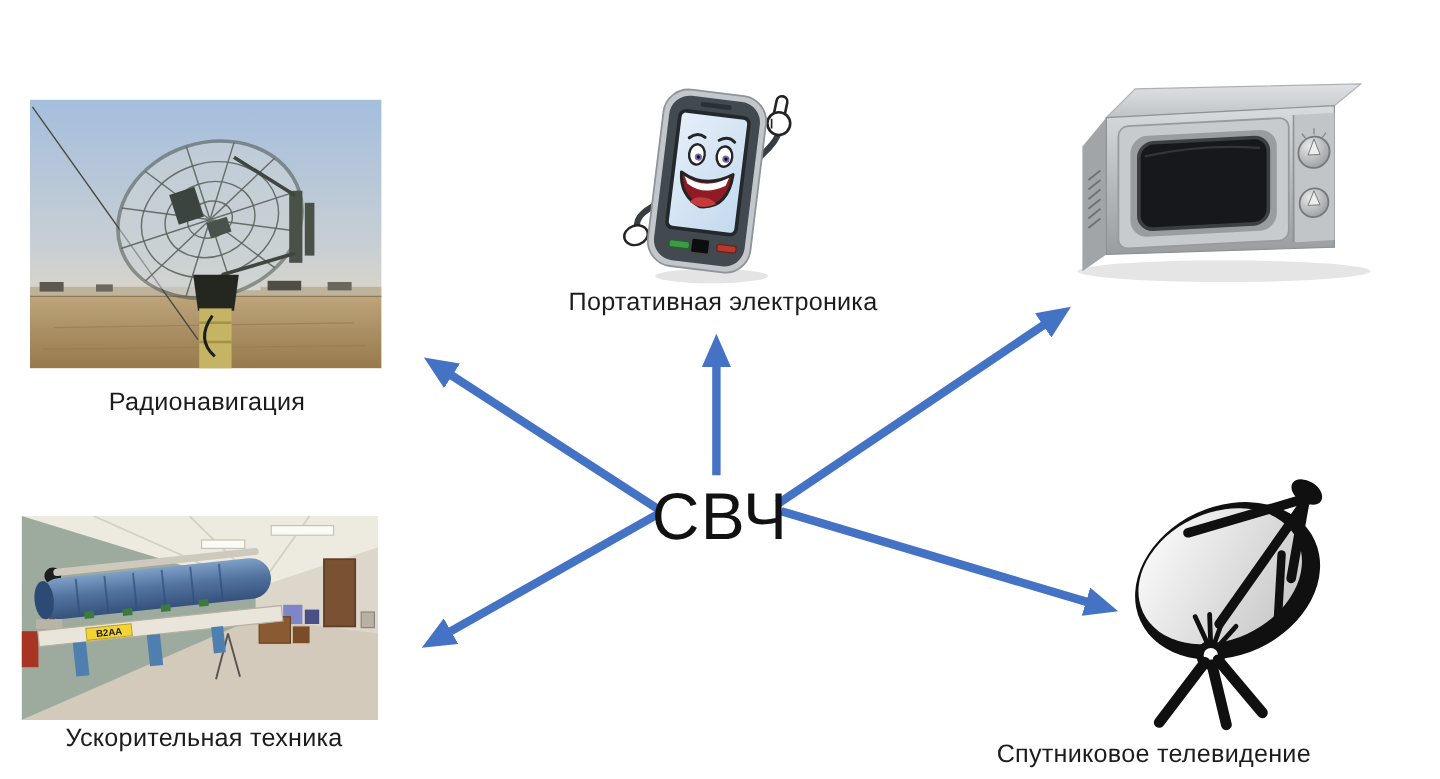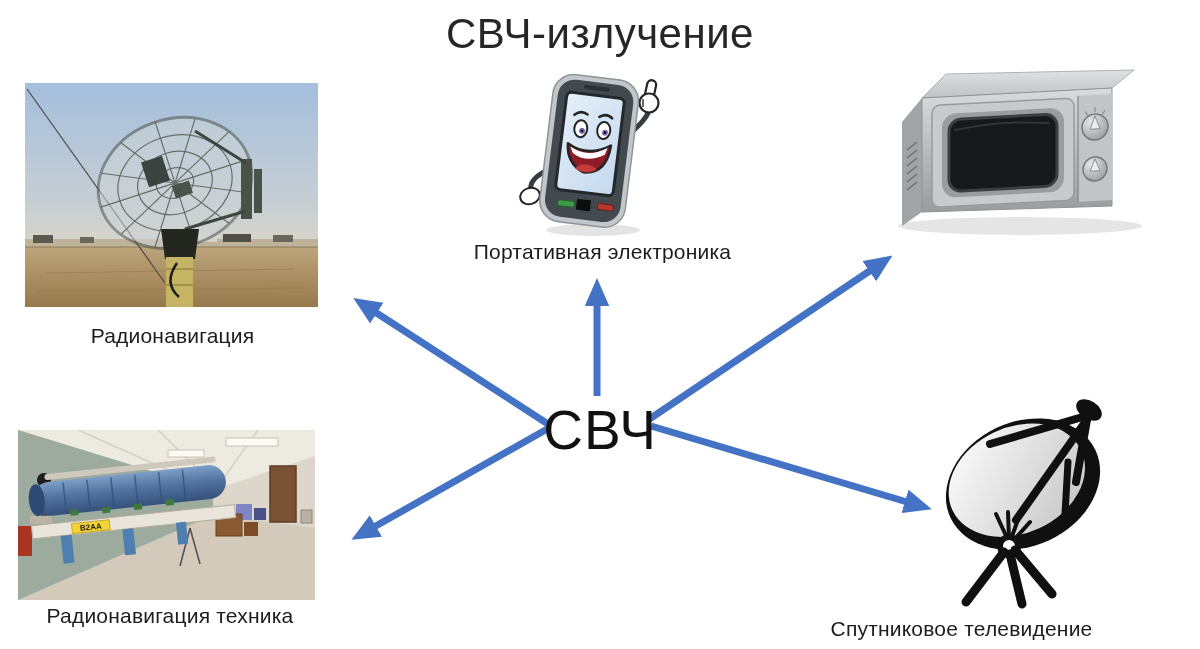--- a/index.html
+++ b/index.html
@@ -30,21 +30,20 @@
   svg{display:block;}
   .arrow-line{stroke:var(--arrow);stroke-width:7;fill:none;}
   .arrow-head{fill:var(--arrow);}
   .beam-text{font-family:"Liberation Sans",sans-serif;font-size:8px;font-weight:bold;fill:#1a1a1a;}
 </style>
 </head>
 <body>
 
 <div class="canvas">
 
-  <div class="abs title">СВЧ-излучение</div>
 
   <svg class="abs" style="left:0;top:0;" width="1200" height="649" viewBox="0 0 1200 649">
     <defs>
       <marker id="ah" viewBox="0 0 4 3.5" refX="0.3" refY="1.75" markerWidth="4" markerHeight="3.5" orient="auto" markerUnits="strokeWidth">
         <path class="arrow-head" d="M0,0 L4,1.75 L0,3.5 Z"></path>
       </marker>
     </defs>
     <line class="arrow-line" x1="597" y1="396" x2="597" y2="304" marker-end="url(#ah)"></line>
     <line class="arrow-line" x1="548" y1="424" x2="375" y2="312" marker-end="url(#ah)"></line>
     <line class="arrow-line" x1="648" y1="420" x2="871" y2="270" marker-end="url(#ah)"></line>
@@ -274,21 +273,21 @@
         <rect x="12" y="92" width="204" height="13" fill="#eae5da" stroke="#b8b0a0" stroke-width="1"></rect>
         <rect x="52" y="94" width="38" height="10" fill="#f2d437" stroke="#b99f1d" stroke-width="0.8"></rect>
         <text class="beam-text" x="71" y="102" text-anchor="middle">B2AA</text>
 
         <rect x="40" y="105" width="11" height="28" fill="#4e7fae"></rect>
         <rect x="102" y="105" width="11" height="26" fill="#4e7fae"></rect>
         <rect x="156" y="104" width="10" height="22" fill="#4e7fae"></rect>
       </g>
     </svg>
   </div>
-  <div class="abs node-label" style="left:20px;top:604px;width:300px;">Радионавигация техника</div>
+  <div class="abs node-label" style="left:20px;top:604px;width:300px;">Ускорительная техника</div>
 
   <div class="abs fig" style="left:938px;top:384px;">
     <svg width="190" height="225" viewBox="0 0 190 225">
       <defs>
         <linearGradient id="dishFace" x1="0" y1="0" x2="1" y2="1">
           <stop offset="0" stop-color="#ffffff"></stop>
             <stop offset="1" stop-color="#c2c2c2"></stop>
         </linearGradient>
       </defs>
 

